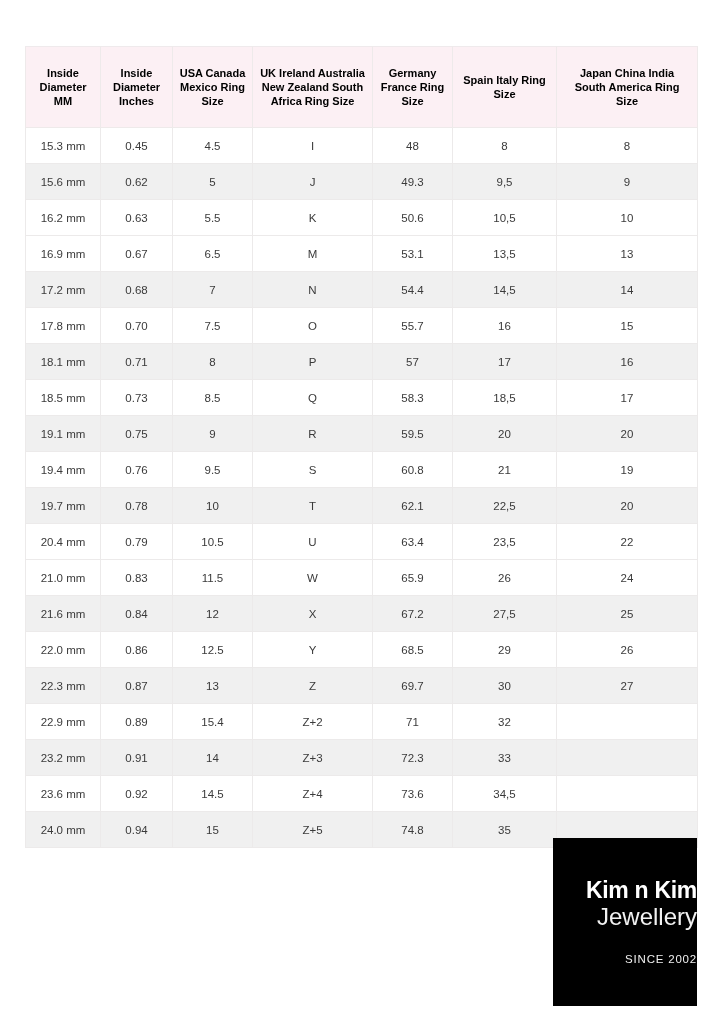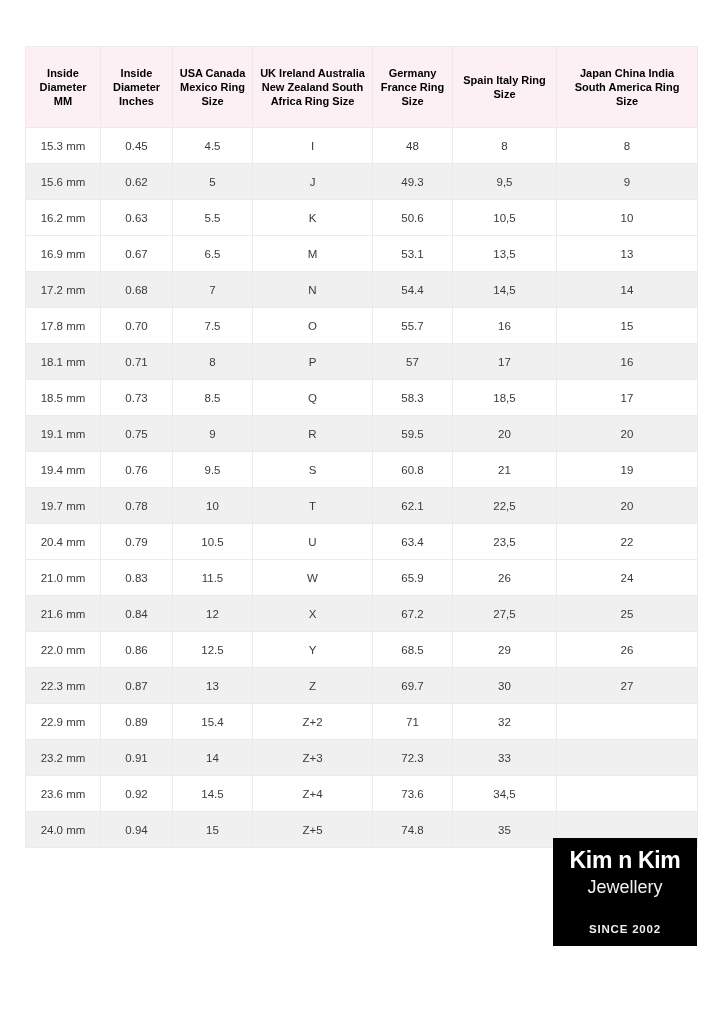--- a/index.html
+++ b/index.html
@@ -75,49 +75,49 @@
   }
   table.ring-table tbody tr.even td {
     background: #ffffff;
   }
 
   #logo {
     position: absolute;
     left: 553px;
     top: 838px;
     width: 144px;
-    height: 108px;
+    height: 168px;
     background: #000000;
     display: flex;
     flex-direction: column;
-    align-items: center;
+    align-items: flex-end;
     justify-content: center;
     overflow: hidden;
   }
   #logo .logo-main {
     color: #ffffff;
     font-size: 23px;
     font-weight: bold;
     letter-spacing: -0.3px;
     line-height: 25px;
     white-space: nowrap;
   }
   #logo .logo-sub {
     color: #f2f2f2;
-    font-size: 18px;
+    font-size: 24px;
     font-weight: 300;
     line-height: 26px;
     letter-spacing: 0px;
     white-space: nowrap;
     margin-top: 1px;
   }
   #logo .logo-since {
     color: #f0f0f0;
     font-size: 11.5px;
-    font-weight: bold;
+    font-weight: normal;
     letter-spacing: 0.8px;
     line-height: 14px;
     white-space: nowrap;
     margin-top: 22px;
   }
 </style>
 </head>
 <body>
 
 <div id="page">

